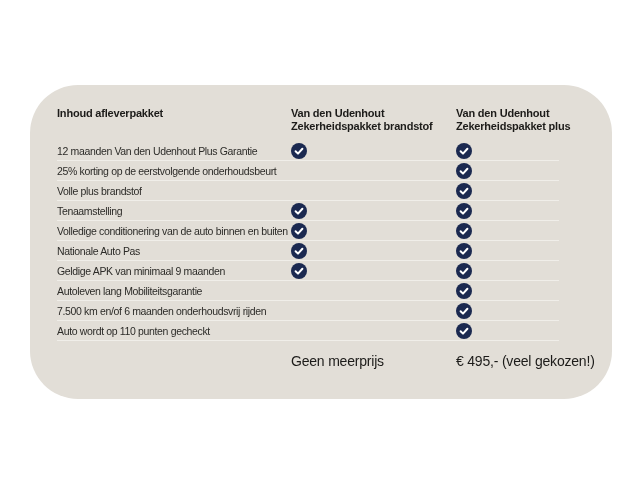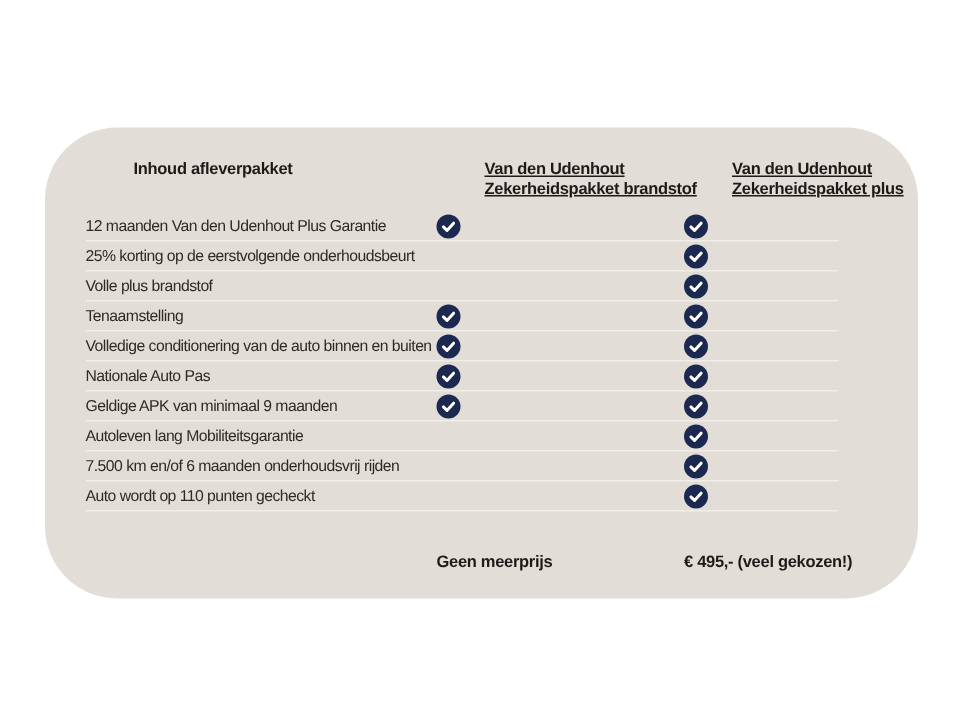--- a/index.html
+++ b/index.html
@@ -27,54 +27,53 @@
     width: 502px;
   }
   .thead, .row, .tfoot {
     display: grid;
     grid-template-columns: 234px 165px 103px;
     align-items: center;
   }
   .thead {
     align-items: start;
     min-height: 34px;
-    margin-left: 32px;
   }
   .th {
     font-weight: bold;
     font-size: 11px;
     letter-spacing: -0.2px;
     line-height: 13px;
     color: var(--heading-text, #1c1b19);
     white-space: nowrap;
   }
-  .th.pkg span { display: block; text-decoration: underline; }
+  .th.pkg span { display: block; }
   .row {
     height: 19px;
     border-bottom: 1px solid var(--row-divider, #f0eee9);
     font-size: 10.5px;
     letter-spacing: -0.35px;
     color: var(--text, #2c2b28);
   }
   .td.feature { white-space: nowrap; }
   .check {
     width: 16px;
     height: 16px;
     border-radius: 50%;
     background: var(--check-circle, #1b2950);
     display: inline-flex;
     align-items: center;
     justify-content: center;
     vertical-align: middle;
   }
   .check svg { display: block; }
   .tfoot {
-    margin-top: 28px;
-    font-weight: bold;
-    font-size: 11px;
+    margin-top: 12px;
+    font-weight: normal;
+    font-size: 14px;
     letter-spacing: -0.2px;
     color: var(--heading-text, #1c1b19);
     white-space: nowrap;
   }
 </style>
 </head>
 <body>
 
 <div class="card">
   <div class="table">

